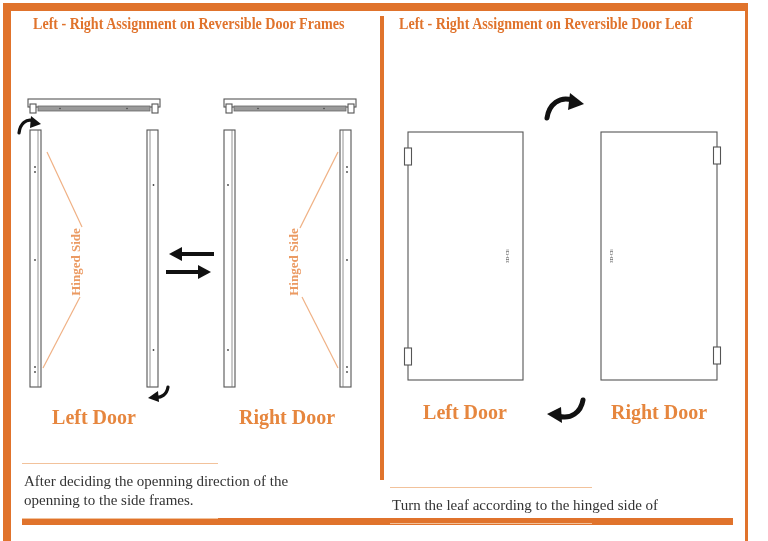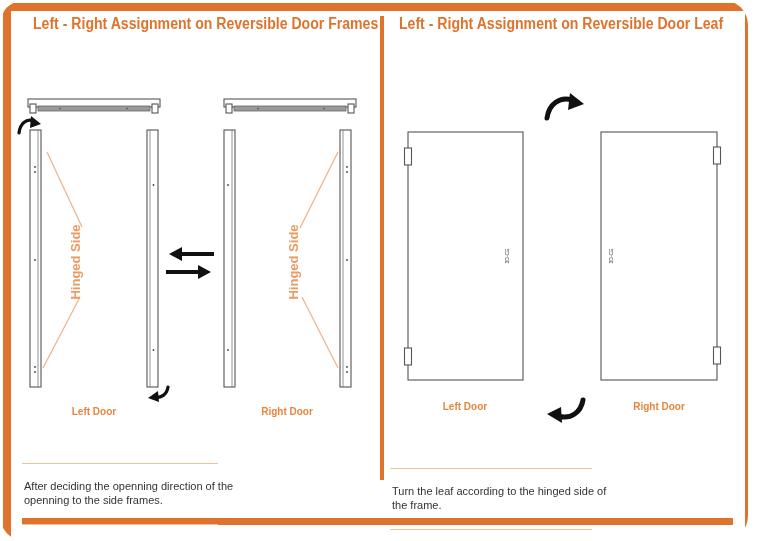--- a/index.html
+++ b/index.html
@@ -1,26 +1,26 @@
 <!DOCTYPE html>
 <html><head>
 <meta charset="utf-8">
 <style>
   html,body{margin:0;padding:0;background:#fff;}
   .canvas{position:relative;width:748px;height:541px;background:#ffffff;
-          font-family:Liberation Sans, sans-serif;overflow:hidden;border-radius:25px;}
+          font-family:Liberation Serif, serif;overflow:hidden;}
   .border{position:absolute;background:#E0732C;}
   .divider{position:absolute;background:#E0732C;}
   .bottom-bar{position:absolute;background:#E0732C;}
   .title{position:absolute;color:#E0732C;font-weight:bold;font-size:16px;
          white-space:nowrap;transform:scaleX(0.88);transform-origin:0 0;}
-  .door-label{position:absolute;color:#E6863E;font-weight:bold;font-size:10px;
+  .door-label{position:absolute;color:#E6863E;font-weight:bold;font-size:20px;
               text-align:center;width:140px;}
   .note{position:absolute;border-top:1.5px solid #F2C29B;border-bottom:1.5px solid #F2C29B;
-        padding:16px 2px;color:#333;font-size:11px;line-height:1.25;}
+        padding:8px 2px;color:#333;font-size:15px;line-height:1.25;}
   .note div{white-space:nowrap;}
   .diag{position:absolute;overflow:visible;}
   .frame-stroke{fill:#ffffff;stroke:#555;stroke-width:1.1;}
   .gray-bar{fill:#9a9a9a;stroke:#666;stroke-width:0.8;}
   .thin-line{stroke:#777;stroke-width:0.8;}
   .orange-line{stroke:#F0B185;stroke-width:1.2;}
   .hinged-text{font-size:13px;font-weight:bold;fill:#EB9A62;}
   .edge-text{font-size:5px;fill:#333;}
   .arrow-stroke{fill:none;stroke:#111;stroke-linecap:round;}
   .arrow-head{fill:#111;stroke:none;}
@@ -134,18 +134,17 @@
     <polygon class="arrow-head" points="26,1 40,12 24,18"></polygon>
   </svg>
   <svg class="diag" style="left:544px;top:395px;" width="42" height="30" viewBox="0 0 42 30">
     <path class="arrow-stroke" d="M39,5 C37,17 27,25 14,21" stroke-width="5"></path>
     <polygon class="arrow-head" points="17,12 3,19 18,28"></polygon>
   </svg>
 
   <div class="door-label" style="left:395px;top:401px;">Left Door</div>
   <div class="door-label" style="left:589px;top:401px;">Right Door</div>
 
-  <div class="note" style="left:390px;top:468px;width:198px;">
+  <div class="note" style="left:390px;top:487px;width:198px;">
     <div>Turn the leaf according to the hinged side of</div>
-    <div>the frame.</div>
   </div>
 
 </div>
 
 </body></html>

